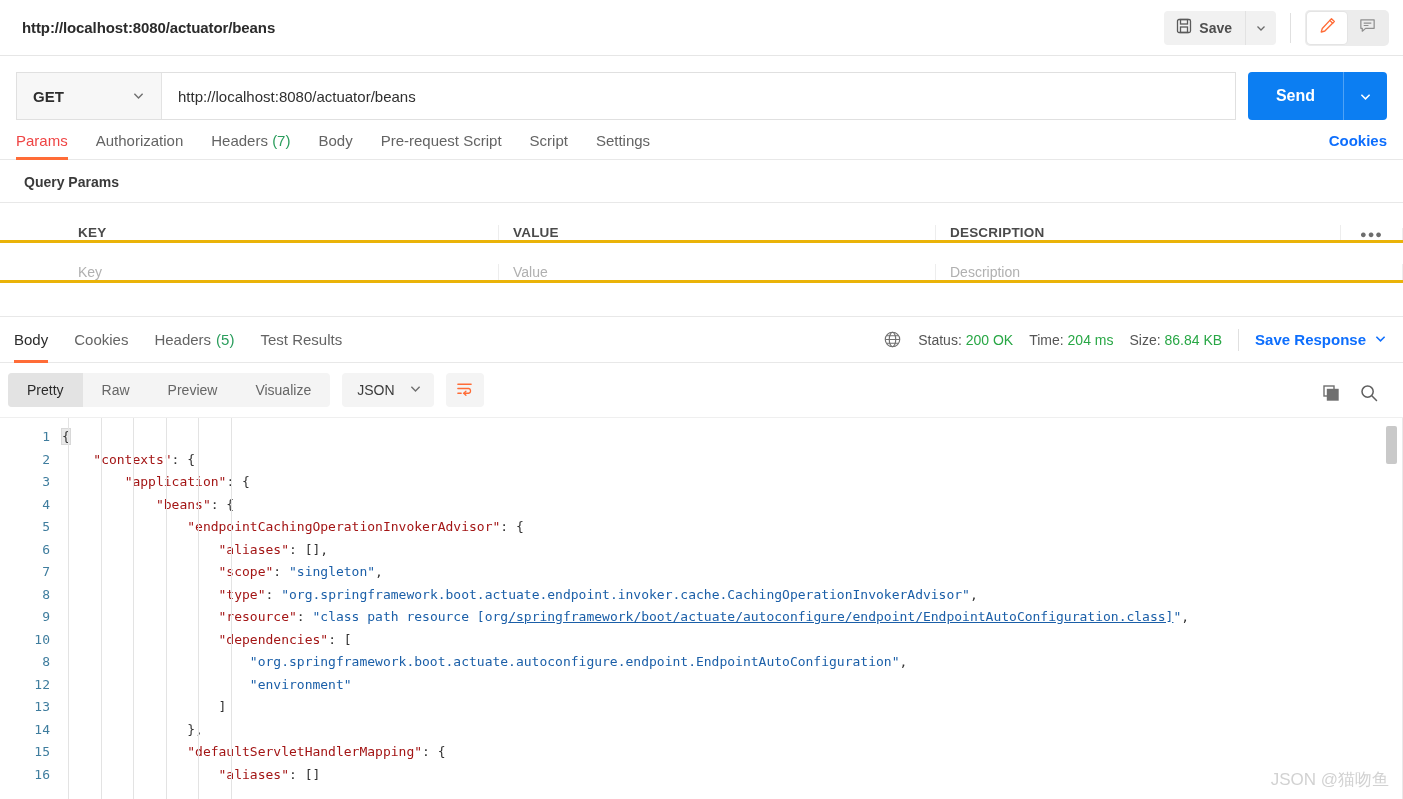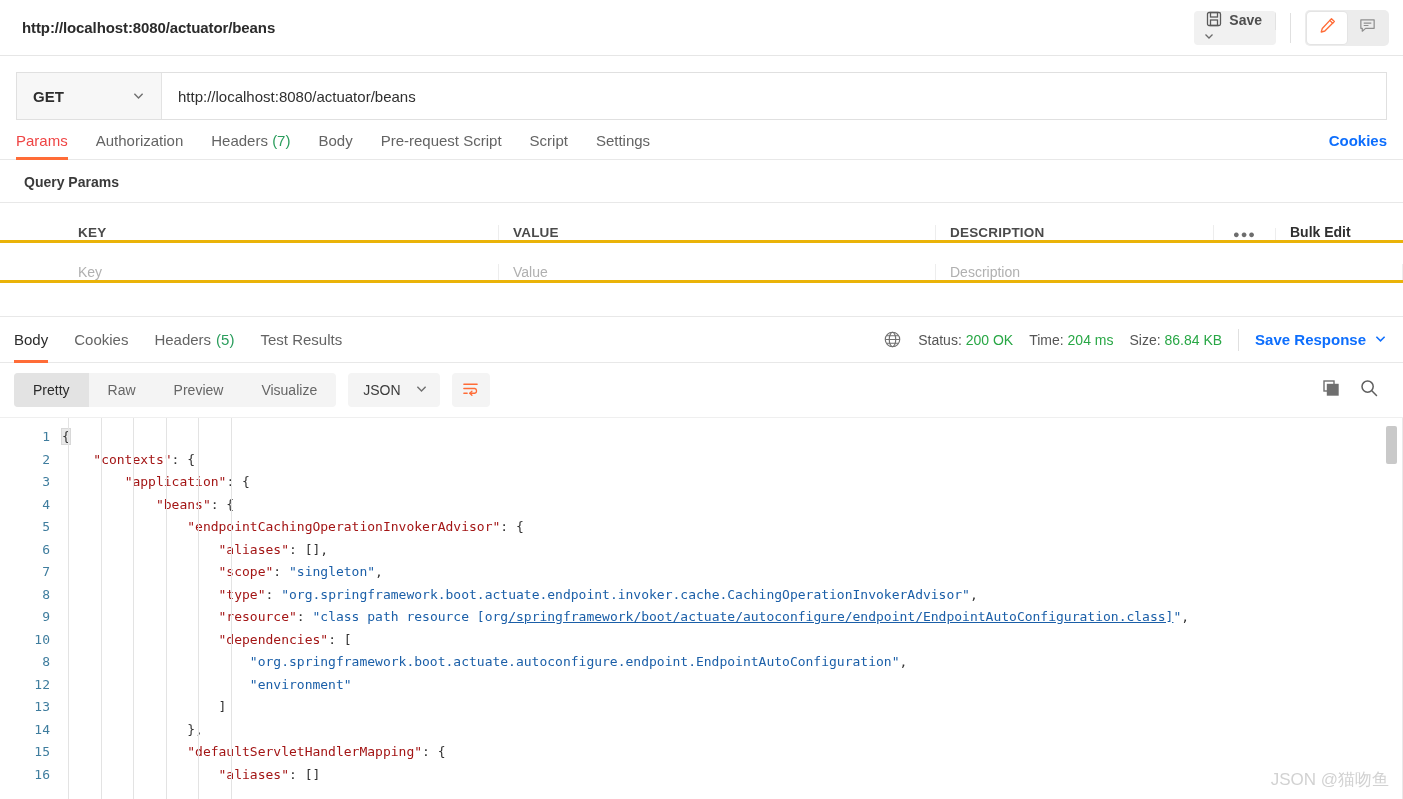--- a/index.html
+++ b/index.html
@@ -19,21 +19,21 @@
     display: flex; align-items: center;
     padding: 0 14px 0 22px;
     border-bottom: 1px solid #e6e6e6;
     background: #ffffff;
   }
   .tab-title {
     font-size: 15px; font-weight: bold; color: #2b2b2b;
     letter-spacing: -0.1px;
   }
   .titlebar-right { margin-left: auto; display: flex; align-items: center; gap: 0; }
-  .save-group { display:flex; align-items:stretch; background:#f1f1f1; border-radius:4px; overflow:hidden; height:34px;flex-direction:column; }
+  .save-group { display:flex; align-items:stretch; background:#f1f1f1; border-radius:4px; overflow:hidden; height:34px; }
   .save-btn {
     display:flex; align-items:center; gap:7px;
     padding: 0 13px 0 12px;
     font-size: 14px; color:#4e4e4e; font-weight:600;
     background: transparent; border: none; cursor:pointer;
     border-right: 1px solid #e2e2e2;
   }
   .save-caret {
     width: 30px; display:flex; align-items:center; justify-content:center;
     cursor:pointer; color:#6b6b6b;
@@ -119,21 +119,21 @@
   .rsp-tab.active::after {
     content:""; position:absolute; left:0; right:0; bottom:0; height:3px; background: var(--orange);
   }
   .meta { margin-left:auto; display:flex; align-items:center; gap: 0; font-size:14px; color:#555; }
   .meta-item { margin-left: 16px; white-space:nowrap; }
   .meta-val { color: var(--green); }
   .meta-sep { width:1px; height:22px; background:#e0e0e0; margin: 0 16px; }
   .save-resp { color: var(--link); font-weight:bold; font-size:15px; cursor:pointer; display:flex; align-items:center; gap:8px;text-align:center; }
 
   
-  .viewer-bar { display:flex; align-items:center; padding: 10px 16px 10px 14px; gap: 12px; }
+  .viewer-bar { display:flex; align-items:flex-end; padding: 10px 16px 10px 8px; gap: 12px; }
   .seg { display:flex; background:#f4f4f4; border-radius:4px; height:34px; overflow:hidden; }
   .seg-item {
     padding: 0 19px; display:flex; align-items:center; font-size:14px; color:#666;
     cursor:pointer;
   }
   .seg-item.active { background:#e3e3e3; color:#2b2b2b; }
   .fmt-select {
     display:flex; align-items:center; gap:14px; height:34px; padding: 0 12px 0 15px;
     background:#f4f4f4; border-radius:4px; font-size:14px; color:#3b3b3b; cursor:pointer;
   }
@@ -235,20 +235,28 @@
       <div class="method-box">
         <span>GET</span>
         <span>
           <svg width="13" height="13" viewBox="0 0 12 12" fill="none" stroke="#6f6f6f" stroke-width="1.3">
               <path d="M2.2 4.4 L6 8.2 L9.8 4.4"></path>
             </svg>
         </span>
       </div>
       <div class="url-input" placeholder="Enter request URL">http://localhost:8080/actuator/beans</div>
     </div>
+    <div class="send-group">
+      <div class="send-btn">Send</div>
+      <div class="send-caret">
+        <svg width="13" height="13" viewBox="0 0 12 12" fill="none" stroke="#ffffff" stroke-width="1.4">
+            <path d="M2.2 4.4 L6 8.2 L9.8 4.4"></path>
+          </svg>
+      </div>
+    </div>
   </div>
 
   <div class="req-tabs">
     <div class="rtab active">
       <span>Params</span>
     </div>
     <div class="rtab">
       <span>Authorization</span>
     </div>
     <div class="rtab">
@@ -272,21 +280,20 @@
 
   <div>
     <div class="qp-title">Query Params</div>
     <div class="table">
       <div class="trow head">
         <div class="tcell c-check"></div>
         <div class="tcell c-key th">KEY</div>
         <div class="tcell c-val th">VALUE</div>
         <div class="tcell c-desc th">DESCRIPTION</div>
         <div class="tcell c-dots">●●●</div>
-        <div class="tcell c-bulk">Bulk Edit</div>
       </div>
       <div class="trow">
         <div class="tcell c-check"></div>
         <div class="tcell c-key ph">Key</div>
         <div class="tcell c-val ph">Value</div>
         <div class="tcell c-desc ph">Description</div>
       </div>
       <div class="blank-row"></div>
     </div>
   </div>

